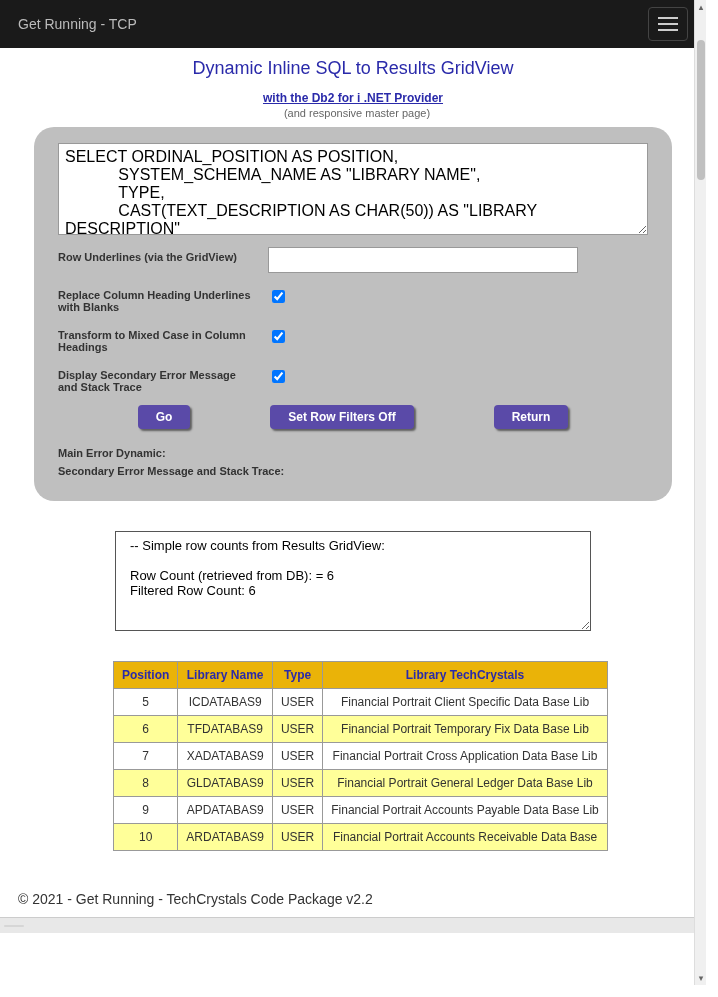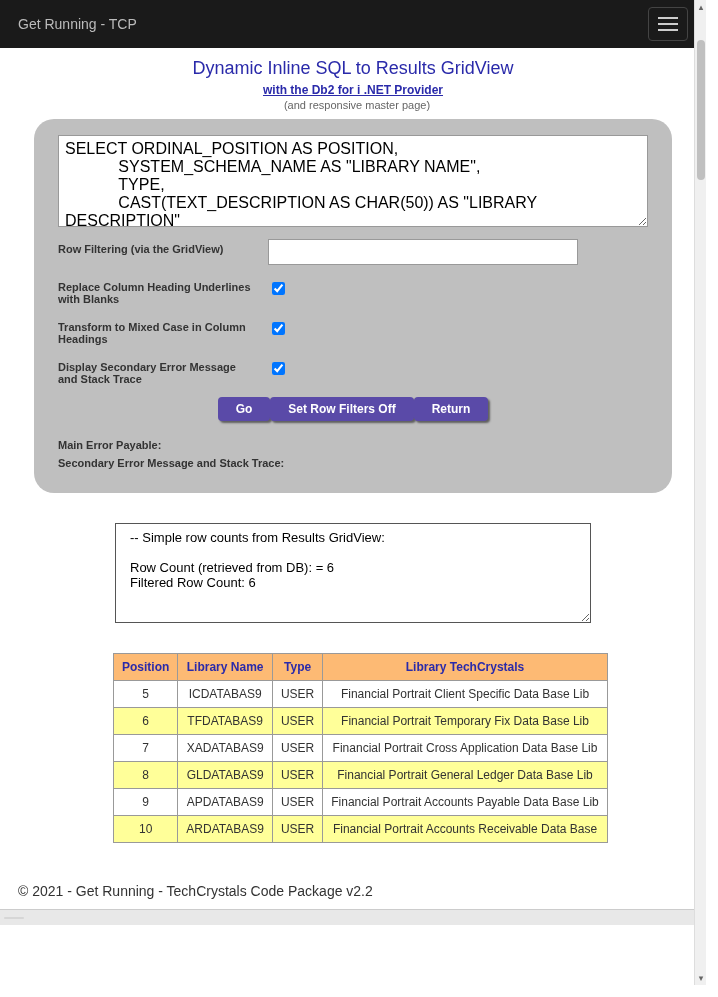--- a/index.html
+++ b/index.html
@@ -48,21 +48,21 @@
     height: 2px;
     background: #ccc;
   }
   .headline {
     text-align: center;
     margin-top: 10px;
   }
   .headline .h1 {
     color: #2a2aaa;
     font-size: 18px;
-    margin: 4px 0 4px 0;
+    margin: 4px 0 12px 0;
   }
   .headline .h2 {
     color: #2a2aaa;
     font-size: 12px;
     font-weight: bold;
     margin: 2px 0;
     text-decoration: underline;
   }
   .headline .h3 {
     color: #666;
@@ -104,20 +104,21 @@
     border: 1px solid #999;
     padding: 2px 6px;
     font-size: 12px;
   }
   .checkbox-cell {
     padding-top: 2px;
   }
   .btn-row {
     display: flex;
     justify-content: center;
+    gap: 80px;
     margin: 12px 0 18px 0;
   }
   .btn {
     background: #5a4aa8;
     color: #fff;
     font-weight: bold;
     font-size: 12px;
     padding: 5px 18px;
     border: none;
     border-radius: 4px;
@@ -150,21 +151,21 @@
     width: 100%;
     font-size: 12px;
   }
   table.grid th, table.grid td {
     border: 1px solid #999;
     padding: 6px 8px;
     text-align: center;
     white-space: nowrap;
   }
   table.grid th {
-    background: #fdba74;
+    background: #eab308;
     color: #2a2aaa;
     font-weight: bold;
   }
   table.grid th a { color: #2a2aaa; text-decoration: none; }
   table.grid tr.alt td {
     background: #ffff99;
   }
   .footer {
     margin: 40px 0 10px 18px;
     font-size: 14px;
@@ -232,21 +233,21 @@
     <div class="form-row">
       <textarea class="sql-textarea" style="">SELECT ORDINAL_POSITION AS POSITION,
             SYSTEM_SCHEMA_NAME AS "LIBRARY NAME",
             TYPE,
             CAST(TEXT_DESCRIPTION AS CHAR(50)) AS "LIBRARY DESCRIPTION"
   FROM QSYS2.LIBRARY_LIST_INFO
 WHERE TYPE = 'USER'</textarea>
     </div>
 
     <div class="form-row">
-      <div class="form-label">Row Filtering (via the GridView)</div>
+      <div class="form-label">Row Underlines (via the GridView)</div>
       <input class="filter-input" type="text" value="" style="">
     </div>
 
     <div class="form-row">
       <div class="form-label">Replace Column Heading Underlines with Blanks</div>
       <div class="checkbox-cell"><input type="checkbox" checked="" style=""></div>
     </div>
 
     <div class="form-row">
       <div class="form-label">Transform to Mixed Case in Column Headings</div>
@@ -257,21 +258,21 @@
       <div class="form-label">Display Secondary Error Message and Stack Trace</div>
       <div class="checkbox-cell"><input type="checkbox" checked="" style=""></div>
     </div>
 
     <div class="btn-row">
       <button class="btn">Go</button>
       <button class="btn">Set Row Filters Off</button>
       <button class="btn">Return</button>
     </div>
 
-    <div class="err-line">Main Error Payable:</div>
+    <div class="err-line">Main Error Dynamic:</div>
     <div class="err-line">Secondary Error Message and Stack Trace:</div>
 
   </div>
 
   <textarea class="log-area" style="">-- Simple row counts from Results GridView:
 
 Row Count (retrieved from DB): = 6
 Filtered Row Count: 6</textarea>
 
   <div class="grid-wrap">

